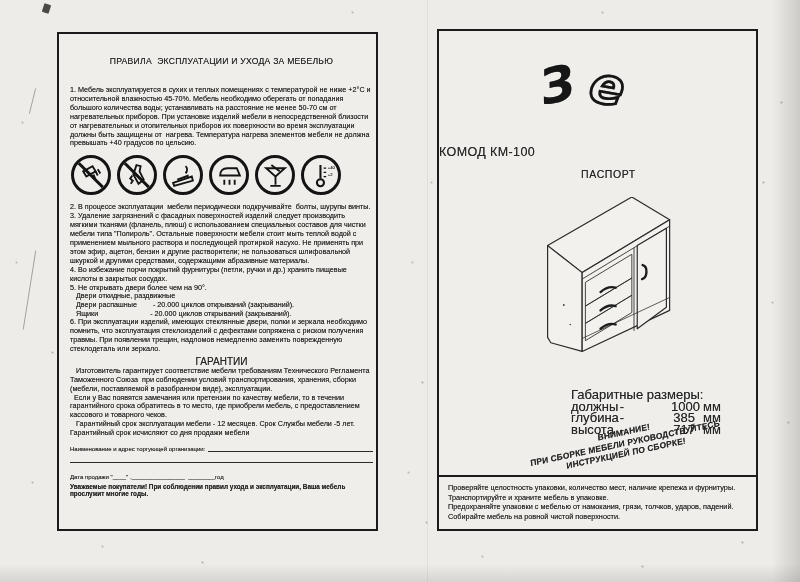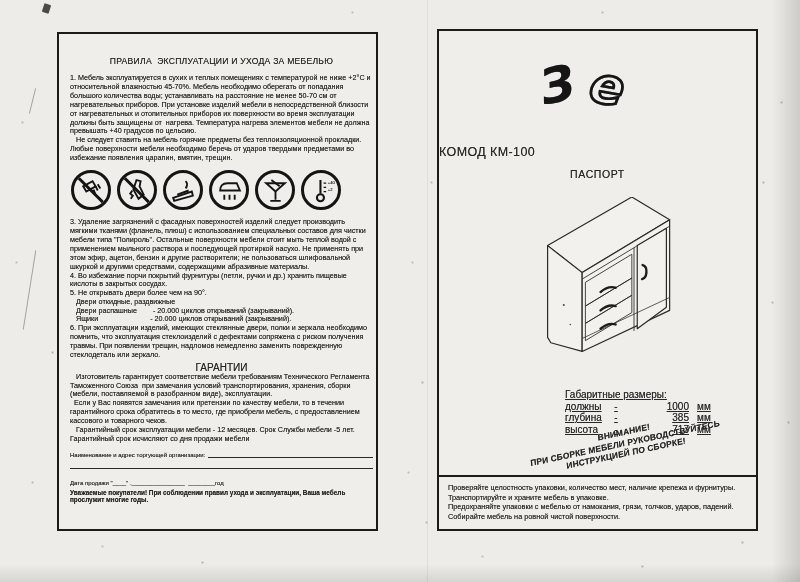--- a/index.html
+++ b/index.html
@@ -31,21 +31,21 @@
       602px 12px 0 .4px rgba(110,110,104,.45),742px 542px 0 .4px rgba(110,110,104,.5),
       102px 546px 0 .4px rgba(110,110,104,.4),422px 382px 0 .4px rgba(110,110,104,.5),
       431px 182px 0 .4px rgba(110,110,104,.4),22px 122px 0 .4px rgba(110,110,104,.45),
       781px 102px 0 .4px rgba(110,110,104,.5),408px 472px 0 .4px rgba(110,110,104,.4),
       426px 522px 0 .4px rgba(110,110,104,.45),560px 420px 0 .4px rgba(110,110,104,.35),
       660px 470px 0 .4px rgba(110,110,104,.35),500px 200px 0 .4px rgba(110,110,104,.3);}
   
   .left-page{position:absolute;left:57px;top:32px;width:321px;height:499px;
      border:2.5px solid #1b1b1b;background:#efeeea;padding:6px 3px 4px 11px;overflow:hidden;}
   .lp-title{margin-top:16px;text-align:center;font-size:8.6px;letter-spacing:.25px;white-space:pre-wrap;}
-  .para{font-size:7.2px;line-height:8.9px;white-space:pre-wrap;margin:0;} .mt7{margin-top:8px;}
+  .para{font-size:7.2px;line-height:8.9px;white-space:pre-wrap;margin:0;} .mt7{margin-top:20px;}
   .doors{font-size:7.2px;line-height:8.6px;white-space:pre;}
   .gar-head{text-align:center;font-size:10px;margin-top:2px;}
   
   .icon-row{display:flex;gap:6px;margin:7px 0 8px 1px;}
   .prohib{position:relative;width:40px;height:40px;border:3.2px solid #141414;border-radius:50%;
      flex:0 0 auto;display:flex;align-items:center;justify-content:center;overflow:hidden;}
   .prohib svg{width:27px;height:27px;}
   .strike{position:absolute;left:-4px;top:17px;width:44px;height:3.4px;background:#141414;
      transform:rotate(45deg);}
   
@@ -53,24 +53,24 @@
   .org-line .fill{flex:1;border-bottom:1px solid #2a2a2a;height:7px;margin-left:3px;}
   .blank-line{border-bottom:1px solid #2a2a2a;height:11px;}
   .date-line{font-size:6px;margin-top:11px;white-space:pre;}
   .buyers{font-size:6.4px;font-weight:bold;margin-top:3px;}
   
   .right-page{position:absolute;left:437px;top:29px;width:321px;height:502px;
      border:2.5px solid #1b1b1b;background:#efeeea;}
   .logo{position:absolute;left:50%;top:20px;transform:translateX(-50%);}
   .rp-title{position:absolute;top:114px;left:0;width:100%;text-align:left;
      font-size:12.5px;letter-spacing:.4px;}
-  .rp-subtitle{position:absolute;top:137px;left:0;width:100%;text-align:center;
+  .rp-subtitle{position:absolute;top:137px;left:11px;width:100%;text-align:center;
      font-size:10.5px;letter-spacing:.6px;}
   .commode{position:absolute;left:100px;top:166px;}
-  .dims{position:absolute;left:126px;top:358px;font-size:10px;line-height:11.5px;text-decoration:underline;}
+  .dims{position:absolute;left:132px;top:358px;font-size:13px;line-height:11.5px;}
   .dims-row{display:flex;}
   .dims-row .dl{width:44px;} .dims-row .ds{width:14px;text-align:center;}
   .dims-row .dv{width:28px;text-align:right;padding-right:4px;margin-left:42px;} .dims-row .du{width:20px;padding-left:4px;}
   .warning{position:absolute;left:58px;top:396px;width:256px;text-align:center;
      font-weight:bold;font-size:8.4px;line-height:10.5px;letter-spacing:.2px;
      transform:rotate(-12deg) skewX(-6deg);}
   .divider{position:absolute;left:0;right:0;top:444px;border-top:2.2px solid #1b1b1b;}
   .rp-bottom{position:absolute;left:9px;right:1px;top:452px;font-size:7.3px;line-height:9.6px;}
 </style>
 </head>
@@ -82,21 +82,20 @@
   <div class="vignette-bottom"></div>
   <div class="fold-line"></div>
   <div class="corner-mark"></div>
   <div class="scratch s1"></div>
   <div class="scratch s2"></div>
   <div class="noise"></div>
 
   <div class="left-page txt">
     <div class="lp-title">ПРАВИЛА  ЭКСПЛУАТАЦИИ И УХОДА ЗА МЕБЕЛЬЮ</div>
     <p class="para mt7">1. Мебель эксплуатируется в сухих и теплых помещениях с температурой не ниже +2°С и относительной влажностью 45-70%. Мебель необходимо оберегать от попадания большого количества воды; устанавливать на расстояние не менее 50-70 см от нагревательных приборов. При установке изделий мебели в непосредственной близости от нагревательных и отопительных приборов их поверхности во время эксплуатации должны быть защищены от  нагрева. Температура нагрева элементов мебели не должна превышать +40 градусов по цельсию.</p>
-    <p class="para">   Не следует ставить на мебель горячие предметы без теплоизоляционной прокладки. Любые поверхности мебели необходимо беречь от ударов твердыми предметами во избежание появления царапин, вмятин, трещин.</p>
 
     <div class="icon-row">
       <div class="prohib">
         <svg viewBox="0 0 26 26" fill="none" stroke="#141414" stroke-width="1.8">
           <path d="M5,9 L14,4 L17,9 L8,14 Z"></path>
             <path d="M17,9 l2,4 M19,7 l2.5,4 M15,12 l1.5,4"></path>
         </svg>
         <div class="strike"></div>
       </div>
       <div class="prohib">
@@ -130,30 +129,31 @@
         <svg viewBox="0 0 26 26" fill="none" stroke="#141414" stroke-width="2">
           <path d="M12,3 v13"></path>
             <circle cx="12" cy="20" r="3.4"></circle>
           <path d="M15,6 h2.5 M15,10 h2.5 M15,14 h2.5" stroke-width="1.2"></path>
           <text x="19" y="7" font-size="4" stroke="none" fill="#141414">+40</text>
           <text x="19" y="13" font-size="4" stroke="none" fill="#141414">+2</text>
         </svg>
       </div>
     </div>
 
+    <p class="para">2. В процессе эксплуатации  мебели периодически подкручивайте  болты, шурупы винты.</p>
     <p class="para">3. Удаление загрязнений с фасадных поверхностей изделий следует производить мягкими тканями (фланель, плюш) с использованием специальных составов для чистки мебели типа "Полироль". Остальные поверхности мебели стоит мыть теплой водой с применением мыльного раствора и последующей протиркой насухо. Не применять при этом эфир, ацетон, бензин и другие растворители; не пользоваться шлифовальной шкуркой и другими средствами, содержащими абразивные материалы.</p>
     <p class="para">4. Во избежание порчи покрытий фурнитуры (петли, ручки и др.) хранить пищевые кислоты в закрытых сосудах.</p>
     <p class="para">5. Не открывать двери более чем на 90°.</p>
     <div class="doors">   Двери откидные, раздвижные</div>
     <div class="doors">   Двери распашные        - 20.000 циклов открываний (закрываний).</div>
     <div class="doors">   Ящики                          - 20.000 циклов открываний (закрываний).</div>
     <p class="para">6. При эксплуатации изделий, имеющих стеклянные двери, полки и зеркала необходимо помнить, что эксплуатация стеклоизделий с дефектами сопряжена с риском получения травмы. При появлении трещин, надломов немедленно заменить поврежденную стеклодеталь или зеркало.</p>
 
     <div class="gar-head">ГАРАНТИИ</div>
-    <p class="para">   Изготовитель гарантирует соответствие мебели требованиям Технического Регламента Таможенного Союза  при замечания условий транспортирования, хранения, сборки (мебели, поставляемой в разобранном виде), эксплуатации.</p>
+    <p class="para">   Изготовитель гарантирует соответствие мебели требованиям Технического Регламента Таможенного Союза  при соблюдении условий транспортирования, хранения, сборки (мебели, поставляемой в разобранном виде), эксплуатации.</p>
     <p class="para">  Если у Вас появятся замечания или претензии по качеству мебели, то в течении гарантийного срока обратитесь в то место, где приобрели мебель, с предоставлением кассового и товарного чеков.</p>
     <p class="para">   Гарантийный срок эксплуатации мебели - 12 месяцев. Срок Службы мебели -5 лет.</p>
     <p class="para">Гарантийный срок исчисляют со дня продажи мебели</p>
 
     <div class="org-line">
       <span>Наименование и адрес торгующей организации:</span>
       <span class="fill"></span>
     </div>
     <div class="blank-line"></div>
     <div class="date-line">Дата продажи "____" .________________  ________год</div>

